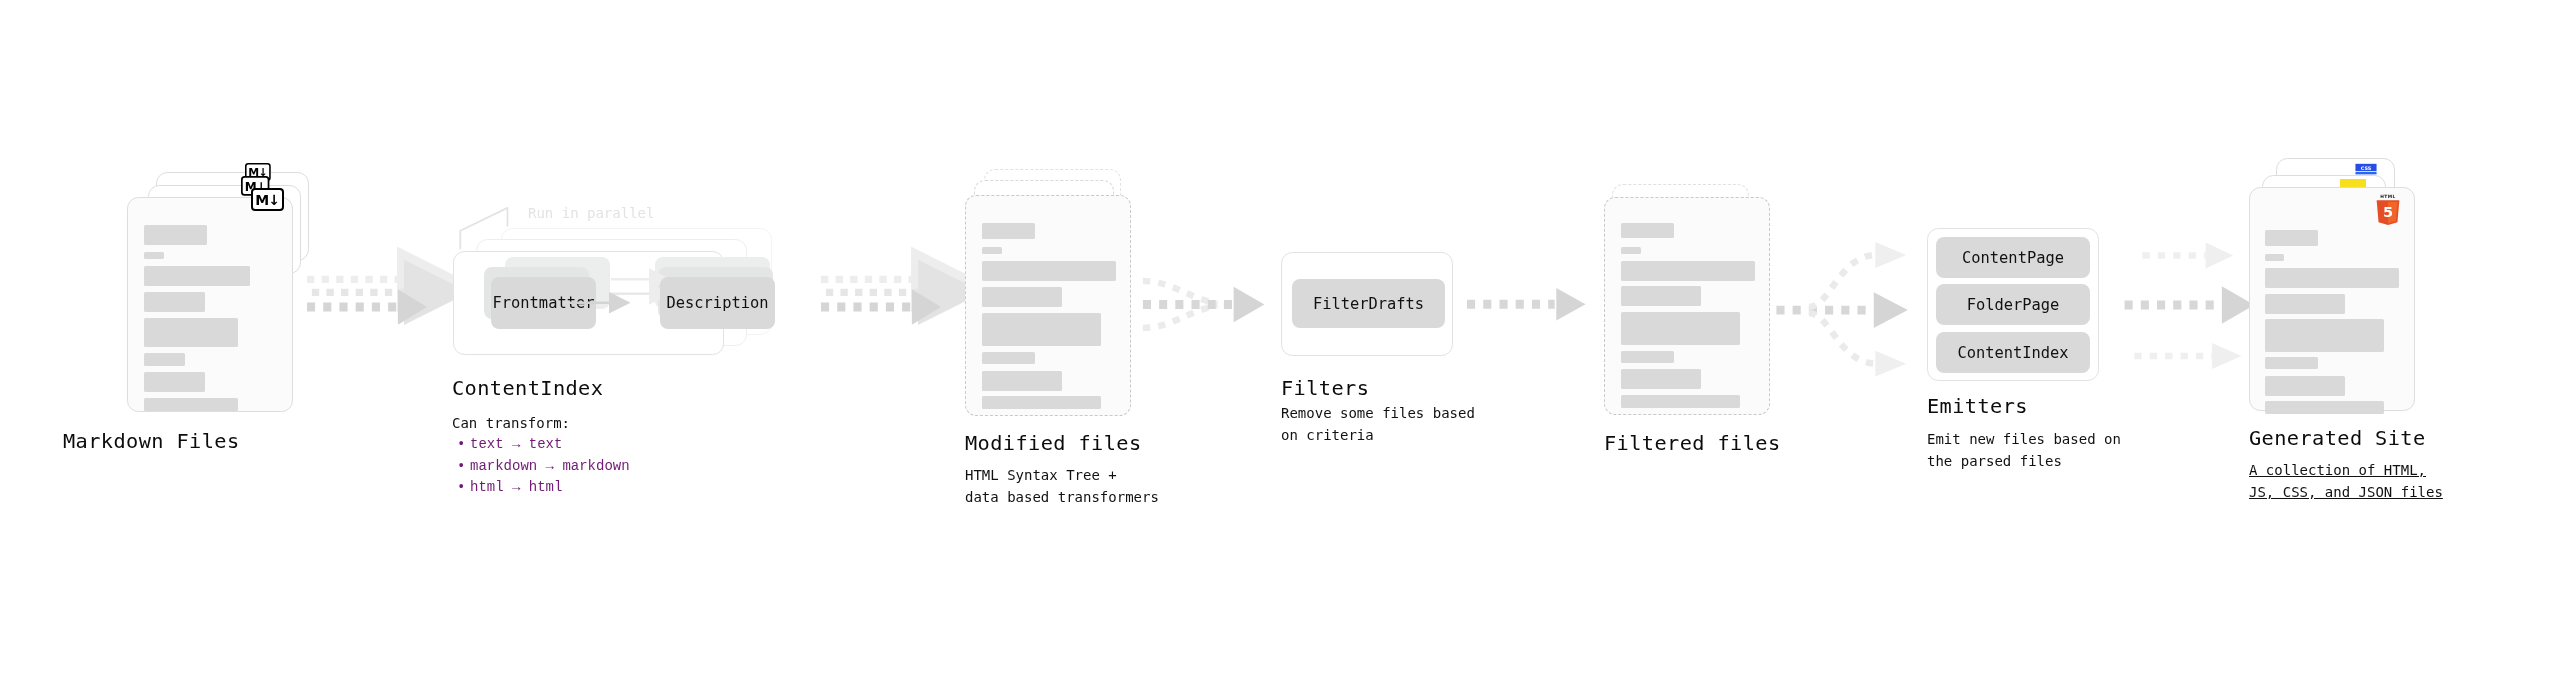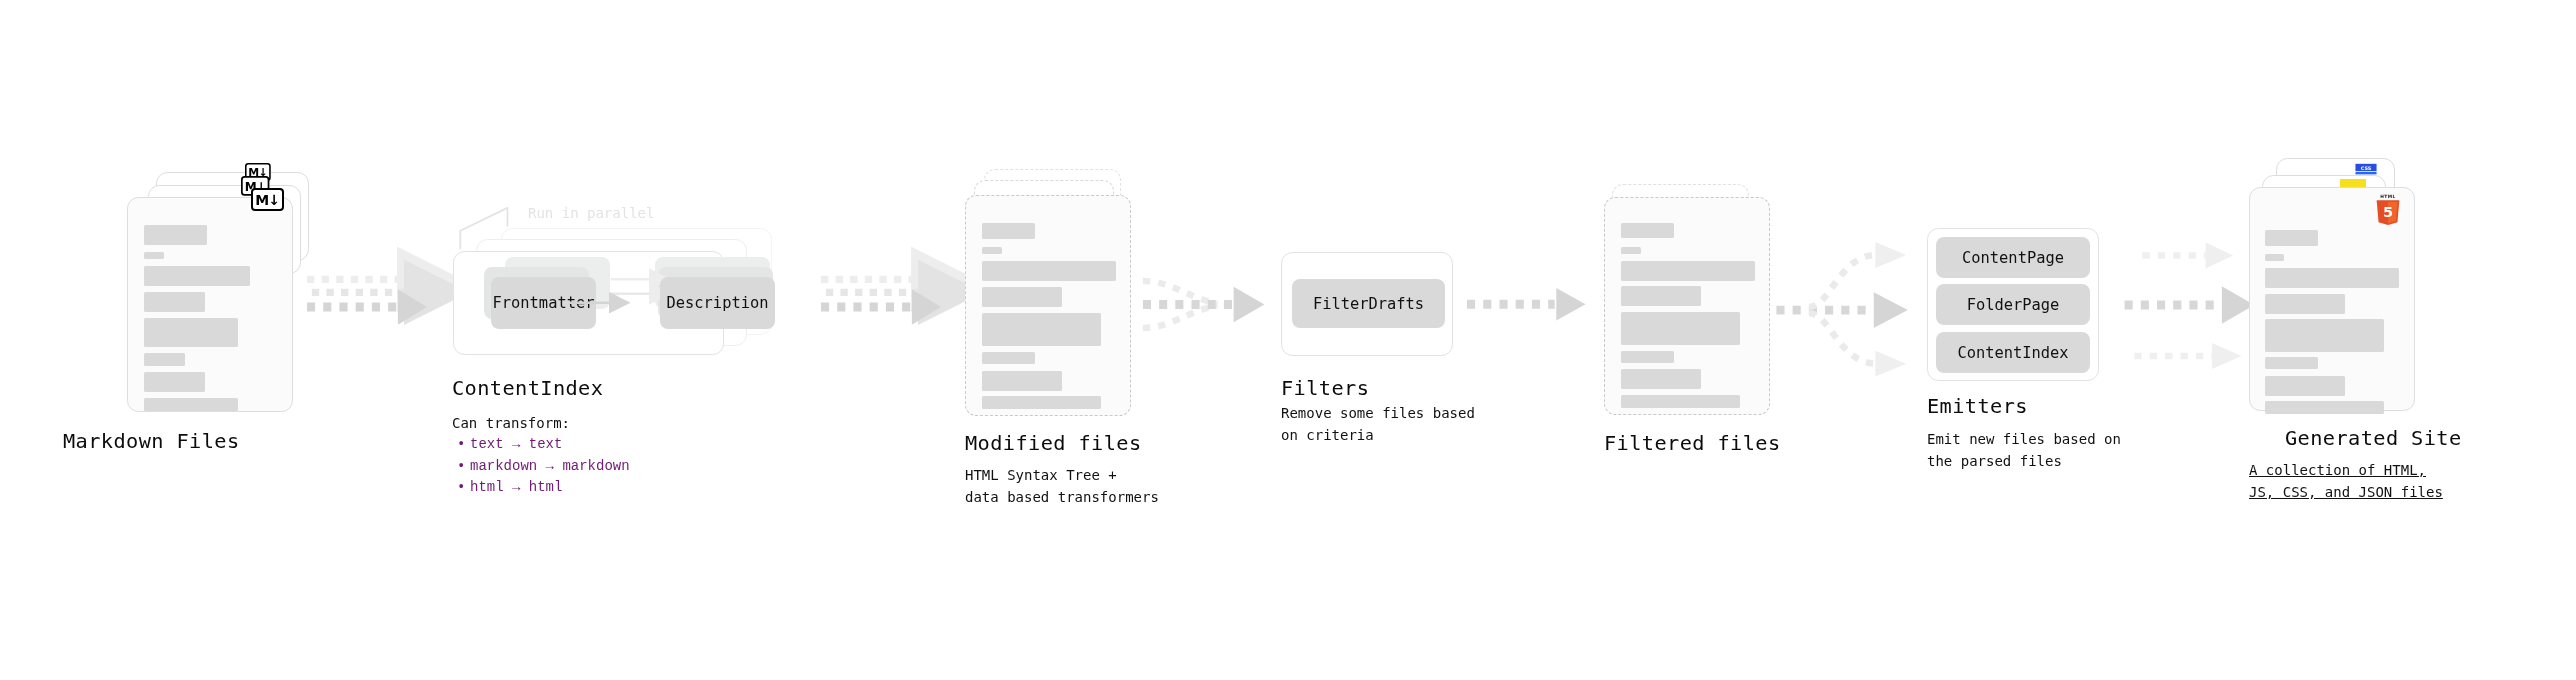--- a/index.html
+++ b/index.html
@@ -363,19 +363,19 @@
 
     <div class="html5-badge" style="left:2374px; top:193px;">
       <svg viewBox="0 0 34 40" width="28" height="32.5" aria-hidden="true">
         <text x="17" y="6.5" font-family="DejaVu Sans, sans-serif" font-size="5.4" font-weight="bold" letter-spacing="0.6" fill="#1a1a1a" text-anchor="middle">HTML</text>
         <path d="M3,9 L31,9 L28.6,36 L17,39.5 L5.4,36 z" fill="#e44d26"></path>
         <path d="M17,11.2 L28.8,11.2 L26.7,34.6 L17,37.4 z" fill="#f16529"></path>
         <text x="17" y="30" font-family="DejaVu Sans, sans-serif" font-size="18" font-weight="bold" fill="#ffffff" text-anchor="middle">5</text>
       </svg>
     </div>
 
-    <div class="title" style="left:2249px; top:426px;margin-left:36px;">Generated Site</div>
+    <div class="title" style="left:2249px; top:426px;">Generated Site</div>
     <div class="subtitle" style="left:2249px; top:460px;text-decoration:underline;">A collection of HTML,
 JS, CSS, and JSON files</div>
   </div>
 
 </div>
 
 
 </body></html>

